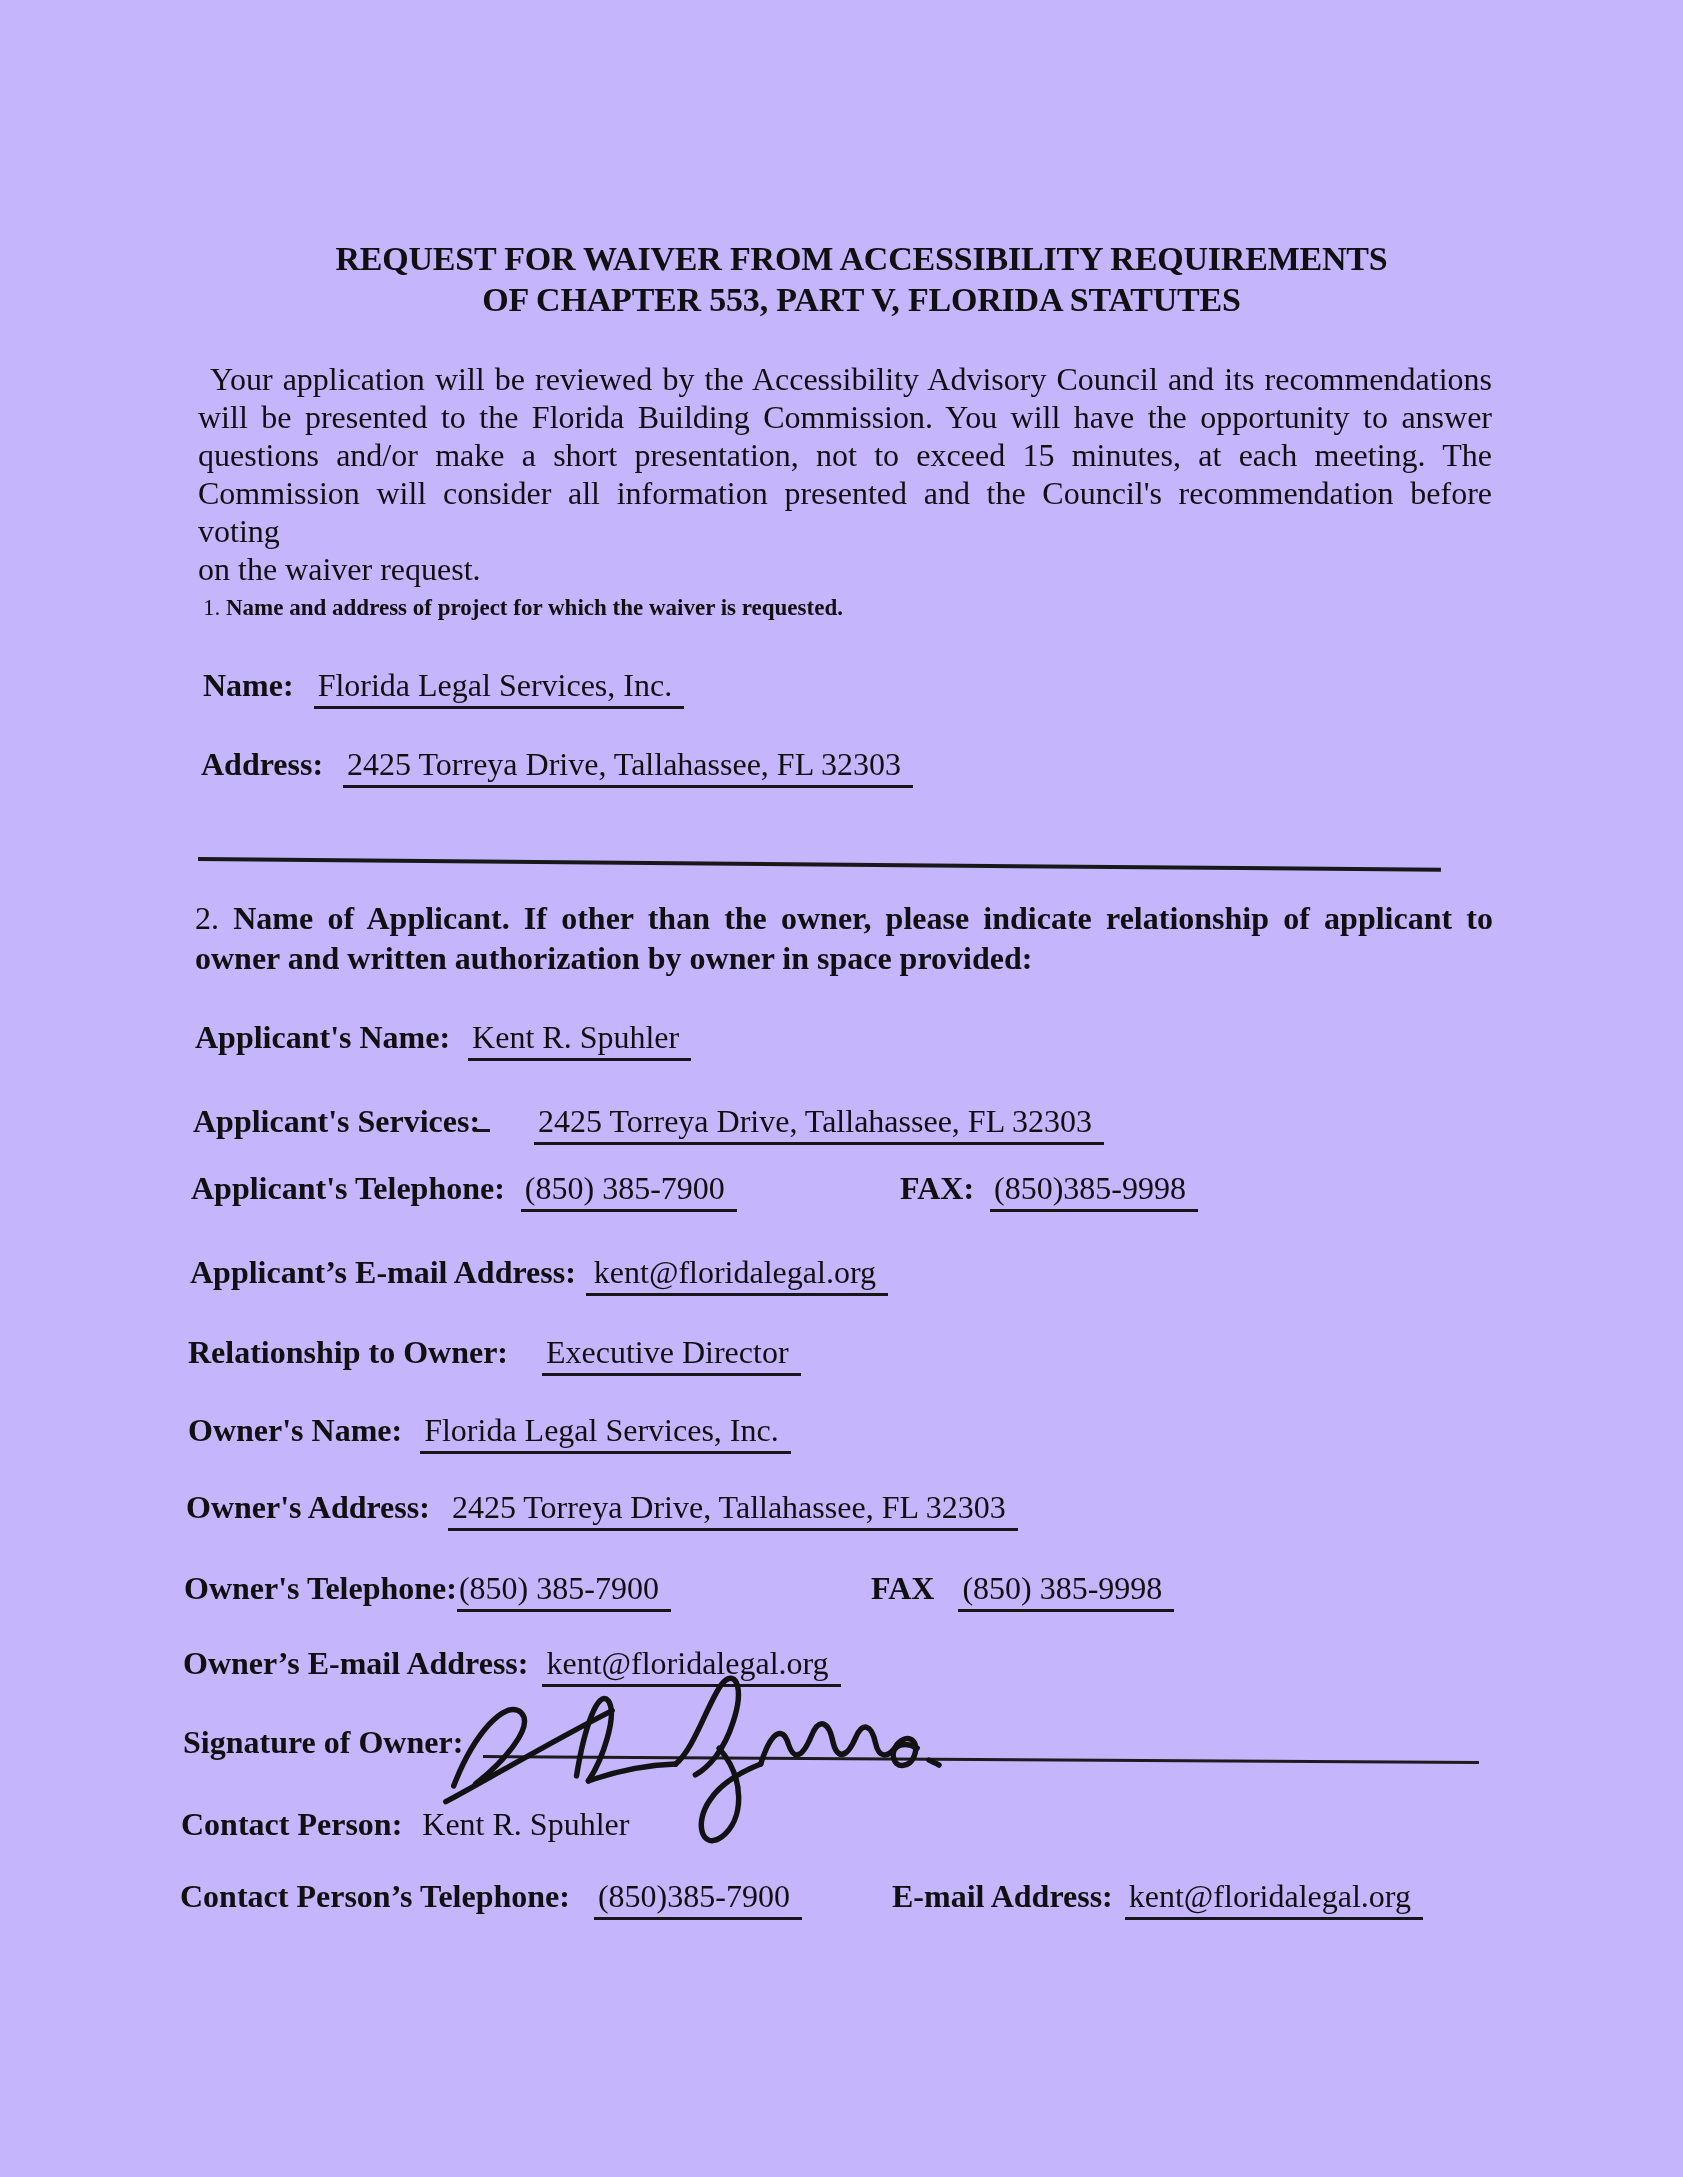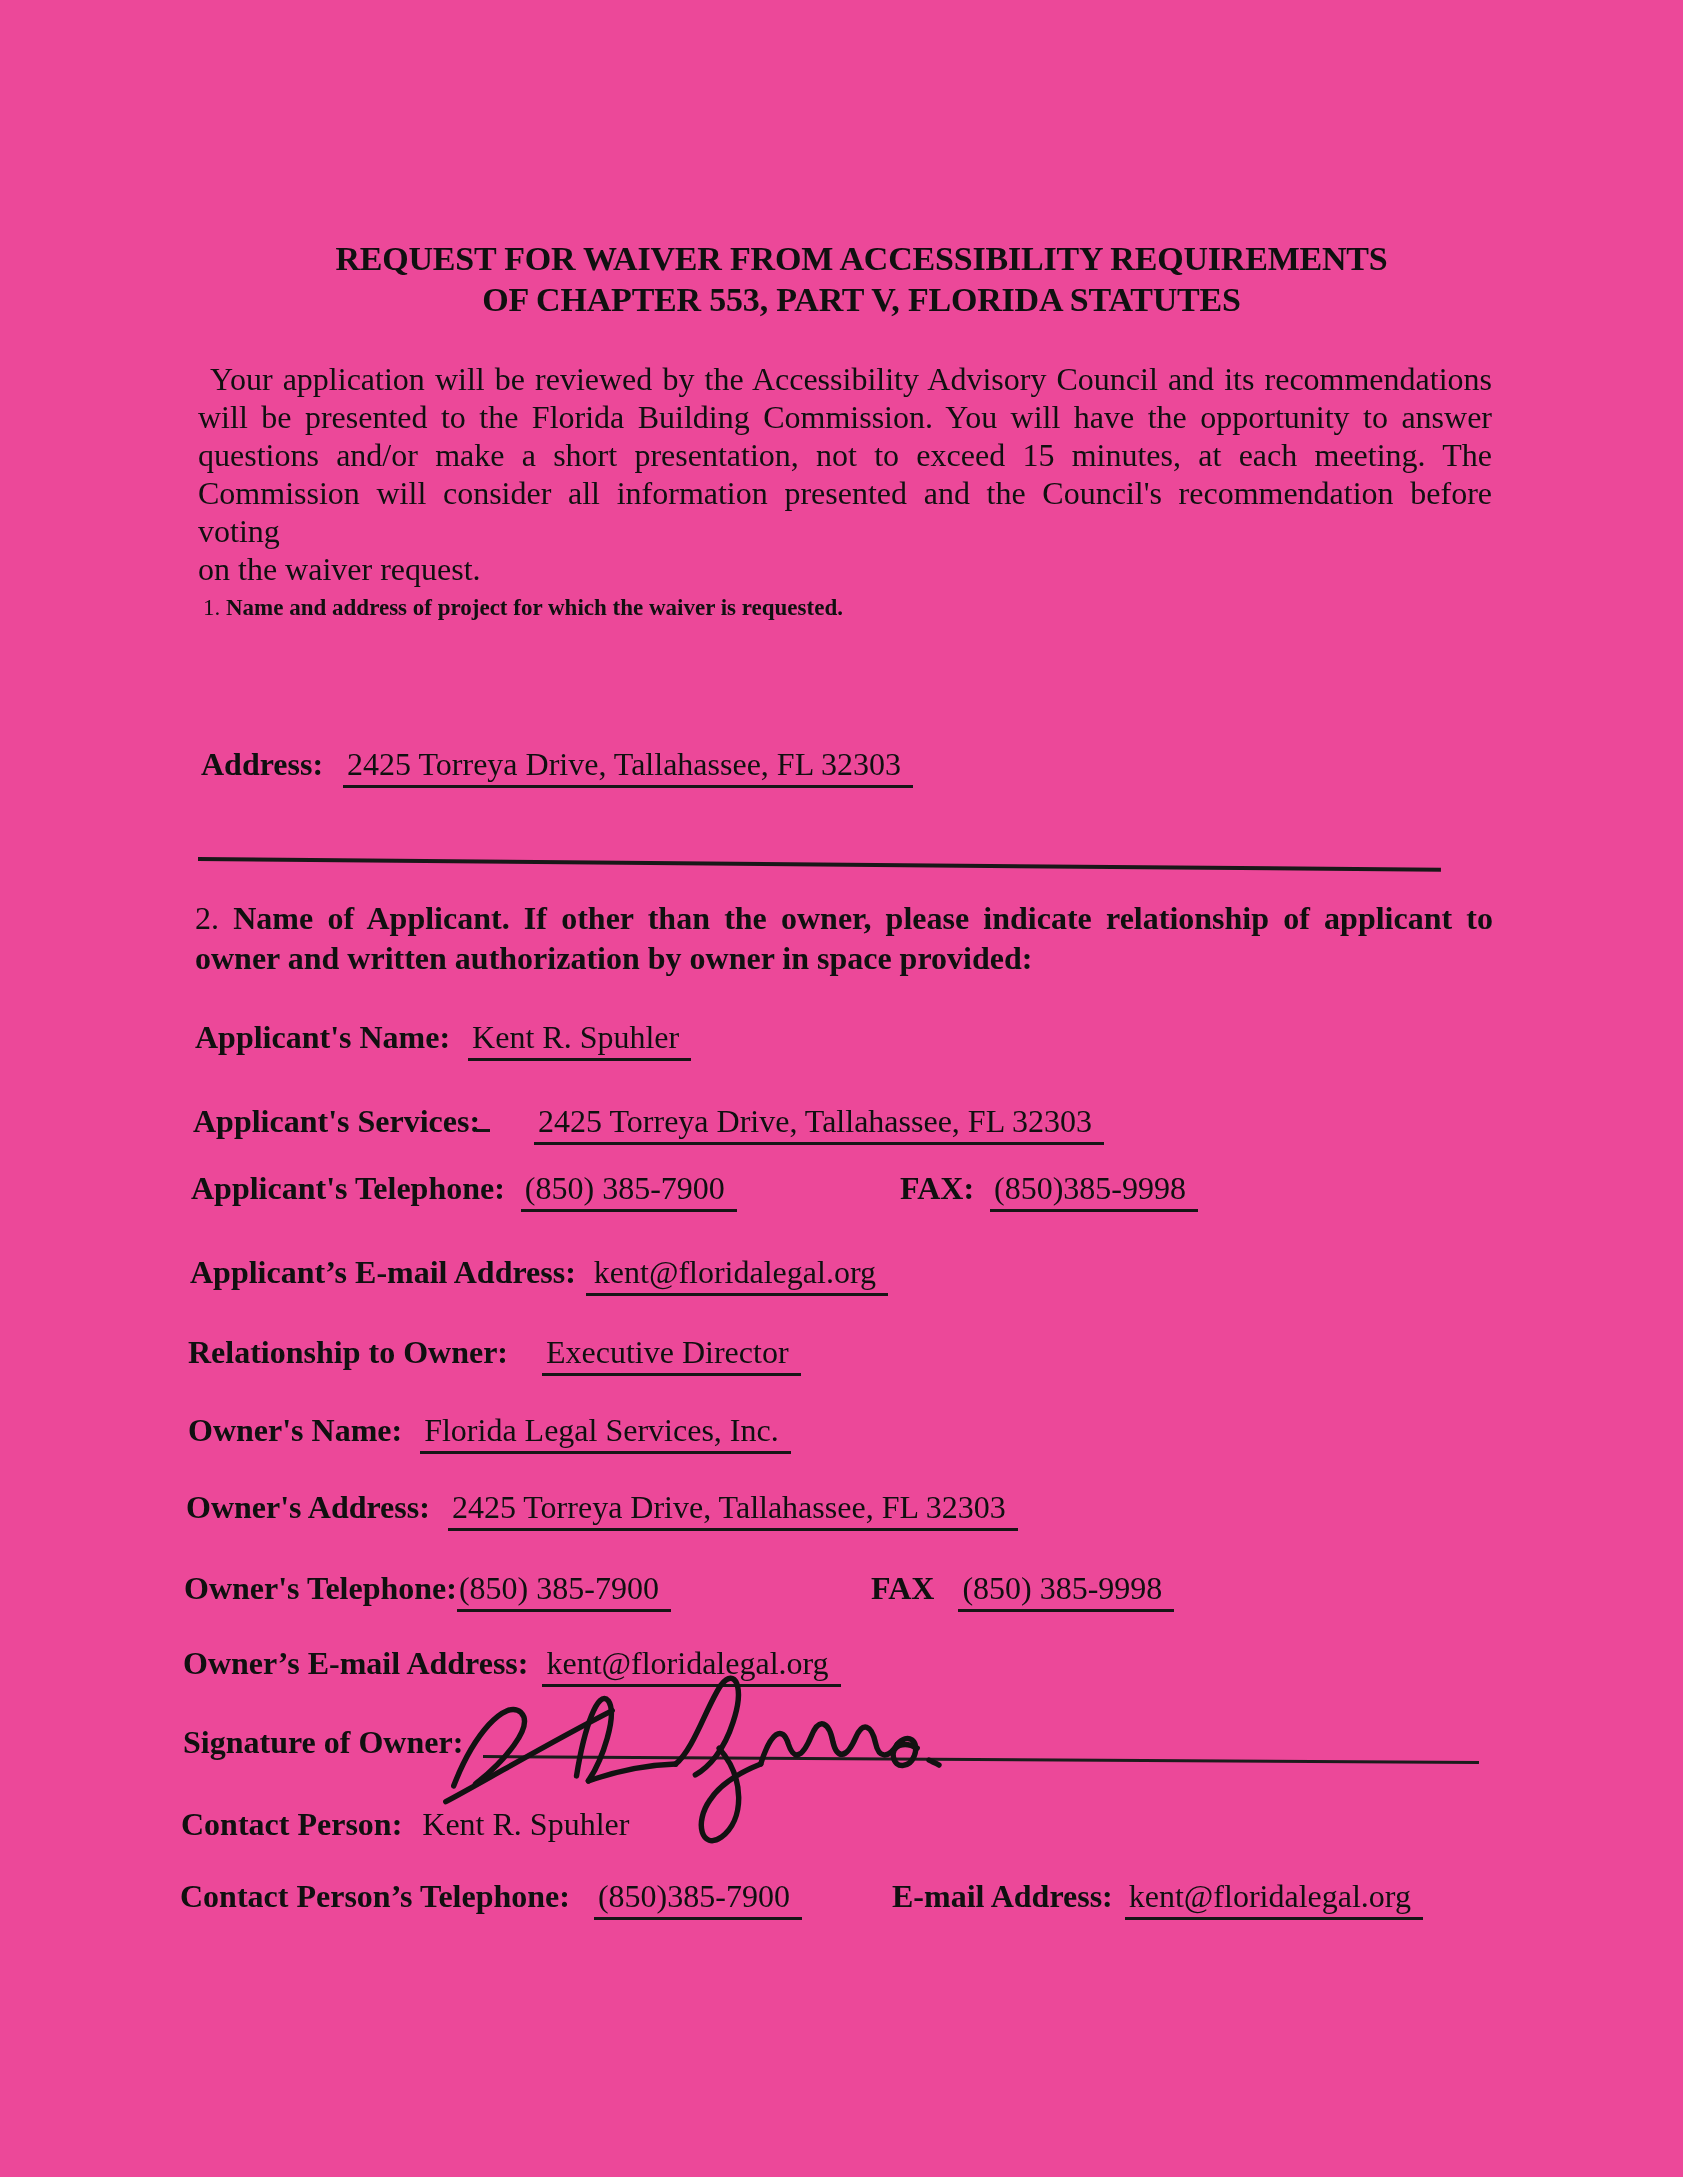--- a/index.html
+++ b/index.html
@@ -1,19 +1,19 @@
 <!DOCTYPE html>
 <html><head>
 <meta charset="utf-8">
 <style>
   html,body{margin:0;padding:0;background:#ffffff;}
   .page{
     position:relative;
     width:1683px;height:2177px;
-    background:#ec4899;
+    background:#c4b5fd;
     font-family:"Liberation Serif","DejaVu Serif",serif;
     color:#101010;
     overflow:hidden;
   }
   .abs{position:absolute;}
   .title{
     left:40px;width:1643px;text-align:center;
     font-weight:700;font-size:34px;line-height:42px;
     letter-spacing:-0.2px;white-space:nowrap;
   }
@@ -68,20 +68,24 @@
     <div class="jline">questions and/or make a short presentation, not to exceed 15 minutes, at each meeting. The</div>
     <div class="jline">Commission will consider all information presented and the Council's recommendation before voting</div>
     <div class="lastline">on the waiver request.</div>
   </div>
 
   <div class="abs heading" style="left:203px;top:588px">
     <span class="num">1.</span>
     <span class="b">Name and address of project for which the waiver is requested.</span>
   </div>
 
+  <div class="abs row" style="left:203px;top:665px">
+    <span class="lbl">Name:</span>
+    <span class="val u" style="margin-left:12px">Florida Legal Services, Inc.</span>
+  </div>
 
   <div class="abs row" style="left:201px;top:744px">
     <span class="lbl">Address:</span>
     <span class="val u" style="margin-left:12px">2425 Torreya Drive, Tallahassee, FL 32303</span>
   </div>
 
   <div class="abs divider"></div>
 
   <div class="abs h2wrap" style="left:195px;top:898px">
     <div class="jline"><span class="num">2.</span> <span class="b">Name of Applicant. If other than the owner, please indicate relationship of applicant to</span></div>

